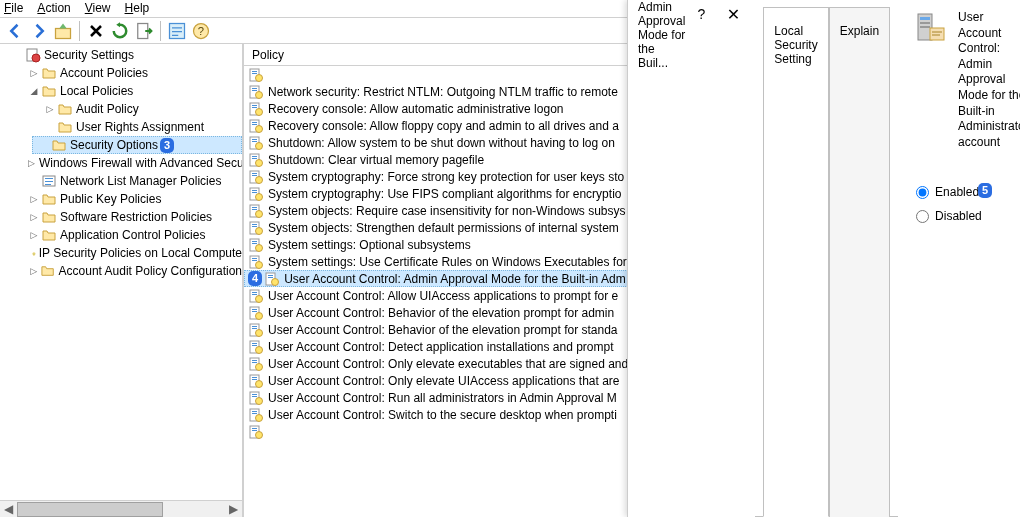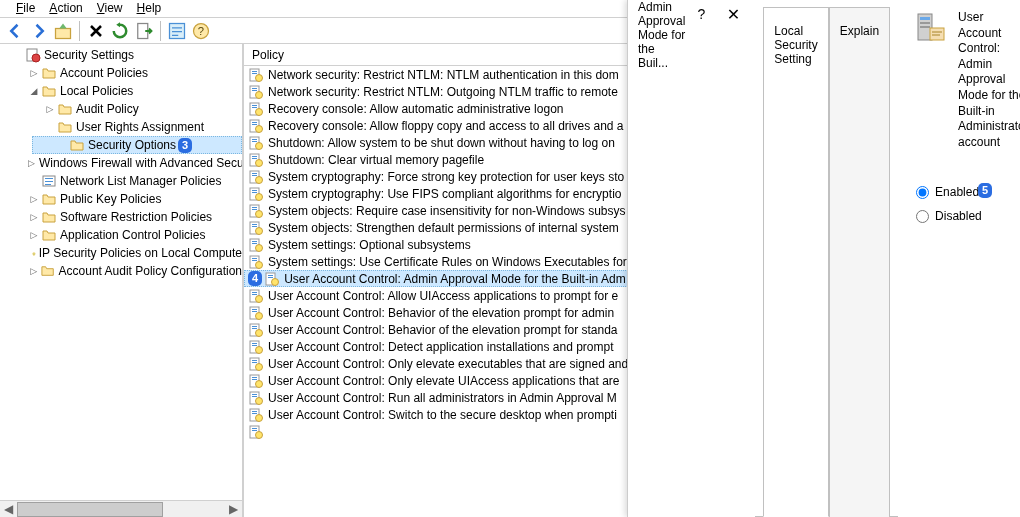--- a/index.html
+++ b/index.html
@@ -9,21 +9,21 @@
     font-size: 12px;
     background: #fff;
     color: #000;
     width: 1020px; height: 517px;
     overflow: hidden;
     position: relative;
   }
   .menubar {
     display: flex;
     gap: 14px;
-    padding: 1px 4px 3px 16px;
+    padding: 1px 4px 3px 4px;
     border-bottom: 1px solid #d0d0d0;
     height: 18px;
     color: #000;
   }
   .menubar span { cursor: default; }
   .menubar u { text-decoration: underline; }
   .toolbar {
     display: flex;
     align-items: center;
     padding: 2px 4px;
@@ -64,21 +64,21 @@
     width: 12px; text-align: center; color: #666; font-size: 9px;
     cursor: default;
   }
   .node-icon {
     width: 16px; height: 16px; margin: 0 3px 0 1px;
     display: inline-block;
   }
   .tree-node.selected {
     background: #cde8ff;
     border: 1px dotted #7bb7e0;
-    padding-left: 23px;
+    padding-left: 5px;
   }
   .tree-node span.label { }
   .indent-1 { margin-left: 0px; }
   .indent-2 { margin-left: 16px; }
   .indent-3 { margin-left: 32px; }
 
   .hscroll {
     position: absolute;
     left: 0; right: 0; bottom: 0;
     height: 17px;
@@ -397,21 +397,20 @@
       <span class="sort-ind">▴</span>
     </div>
     <div class="list-body" id="list-body">
         <div class="list-row">
           <span class="row-icon"><svg viewBox="0 0 16 16">
               <rect x="2" y="2" width="9" height="12" fill="#fff" stroke="#999"></rect>
               <rect x="4" y="4" width="5" height="1" fill="#4a90d6"></rect>
               <rect x="4" y="6" width="5" height="1" fill="#4a90d6"></rect>
               <circle cx="11" cy="11" r="3.5" fill="#ffe46b" stroke="#c9a23e"></circle>
             </svg></span>
-          <span>Network security: Restrict NTLM: NTLM authentication in this dom</span>
         </div>
         <div class="list-row">
           <span class="row-icon"><svg viewBox="0 0 16 16">
               <rect x="2" y="2" width="9" height="12" fill="#fff" stroke="#999"></rect>
               <rect x="4" y="4" width="5" height="1" fill="#4a90d6"></rect>
               <rect x="4" y="6" width="5" height="1" fill="#4a90d6"></rect>
               <circle cx="11" cy="11" r="3.5" fill="#ffe46b" stroke="#c9a23e"></circle>
             </svg></span>
           <span>Network security: Restrict NTLM: Outgoing NTLM traffic to remote</span>
         </div>
@@ -424,21 +423,21 @@
             </svg></span>
           <span>Recovery console: Allow automatic administrative logon</span>
         </div>
         <div class="list-row">
           <span class="row-icon"><svg viewBox="0 0 16 16">
               <rect x="2" y="2" width="9" height="12" fill="#fff" stroke="#999"></rect>
               <rect x="4" y="4" width="5" height="1" fill="#4a90d6"></rect>
               <rect x="4" y="6" width="5" height="1" fill="#4a90d6"></rect>
               <circle cx="11" cy="11" r="3.5" fill="#ffe46b" stroke="#c9a23e"></circle>
             </svg></span>
-          <span>Recovery console: Allow floppy copy and access to all drives and a</span>
+          <span>Recovery console: Allow floppy copy and admin to all drives and a</span>
         </div>
         <div class="list-row">
           <span class="row-icon"><svg viewBox="0 0 16 16">
               <rect x="2" y="2" width="9" height="12" fill="#fff" stroke="#999"></rect>
               <rect x="4" y="4" width="5" height="1" fill="#4a90d6"></rect>
               <rect x="4" y="6" width="5" height="1" fill="#4a90d6"></rect>
               <circle cx="11" cy="11" r="3.5" fill="#ffe46b" stroke="#c9a23e"></circle>
             </svg></span>
           <span>Shutdown: Allow system to be shut down without having to log on</span>
         </div>

